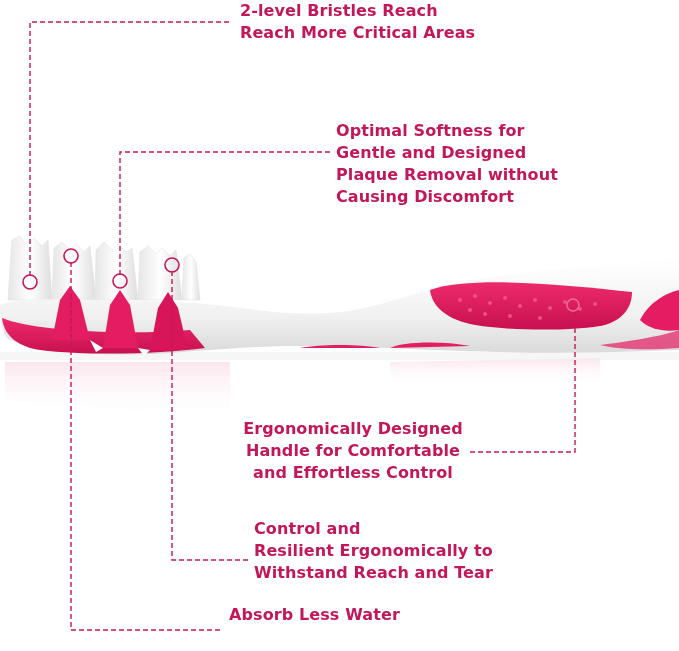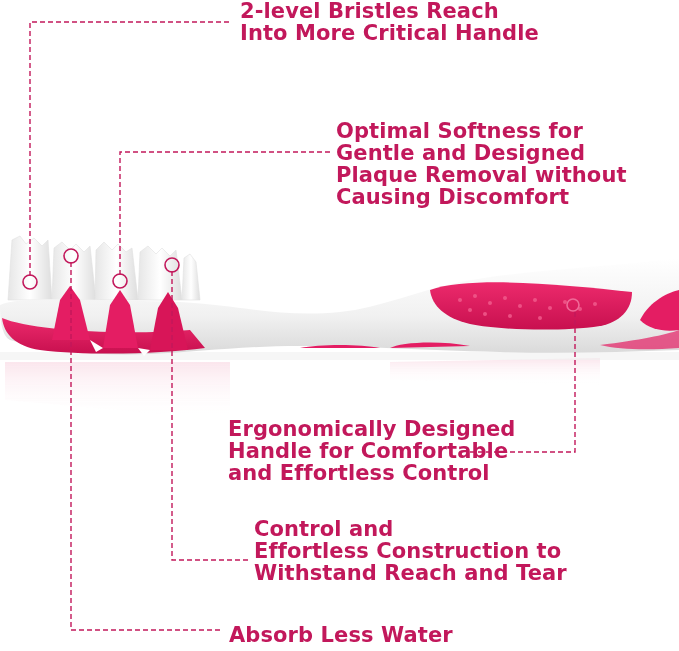--- a/index.html
+++ b/index.html
@@ -1,18 +1,18 @@
 <!DOCTYPE html>
 <html><head>
 <meta charset="utf-8">
 <style>
   html, body { margin:0; padding:0; background:#ffffff; }
   body { width:679px; height:651px; position:relative; overflow:hidden;
          font-family:"DejaVu Sans", "Liberation Sans", sans-serif; }
-  .caption { position:absolute; color:#c2185b; font-weight:bold; font-size:21px;
+  .caption { position:absolute; color:#c2185b; font-weight:bold; font-size:16px;
              line-height:22px; letter-spacing:0.1px; white-space:nowrap; }
   .caption span { display:block; }
   .center { text-align:center; }
   svg.art { position:absolute; left:0; top:0; }
 </style>
 </head>
 <body>
 
 <svg class="art" width="679" height="651" viewBox="0 0 679 651">
   <defs>
@@ -103,37 +103,37 @@
     <circle cx="30" cy="282" r="7"></circle>
     <circle cx="71" cy="256" r="7"></circle>
     <circle cx="120" cy="281" r="7"></circle>
     <circle cx="172" cy="265" r="7"></circle>
     <circle cx="573" cy="305" r="6" stroke="#f06a98"></circle>
   </g>
 </svg>
 
 <div class="caption" style="left:240px; top:0px;">
   <span>2-level Bristles Reach</span>
-  <span>Into More Critical Handle</span>
+  <span>Reach More Critical Areas</span>
 </div>
 
 <div class="caption" style="left:336px; top:111px;margin-top:9px;">
   <span>Optimal Softness for</span>
   <span>Gentle and Designed</span>
   <span>Plaque Removal without</span>
   <span>Causing Discomfort</span>
 </div>
 
 <div class="caption center" style="left:228px; top:418px; width:250px;">
   <span>Ergonomically Designed</span>
   <span>Handle for Comfortable</span>
   <span>and Effortless Control</span>
 </div>
 
 <div class="caption" style="left:254px; top:518px;">
   <span>Control and</span>
-  <span>Effortless Construction to</span>
+  <span>Resilient Ergonomically to</span>
   <span>Withstand Reach and Tear</span>
 </div>
 
-<div class="caption" style="left:229px; top:604px;margin-top:20px;">
+<div class="caption" style="left:229px; top:604px;">
   <span>Absorb Less Water</span>
 </div>
 
 </body></html>

